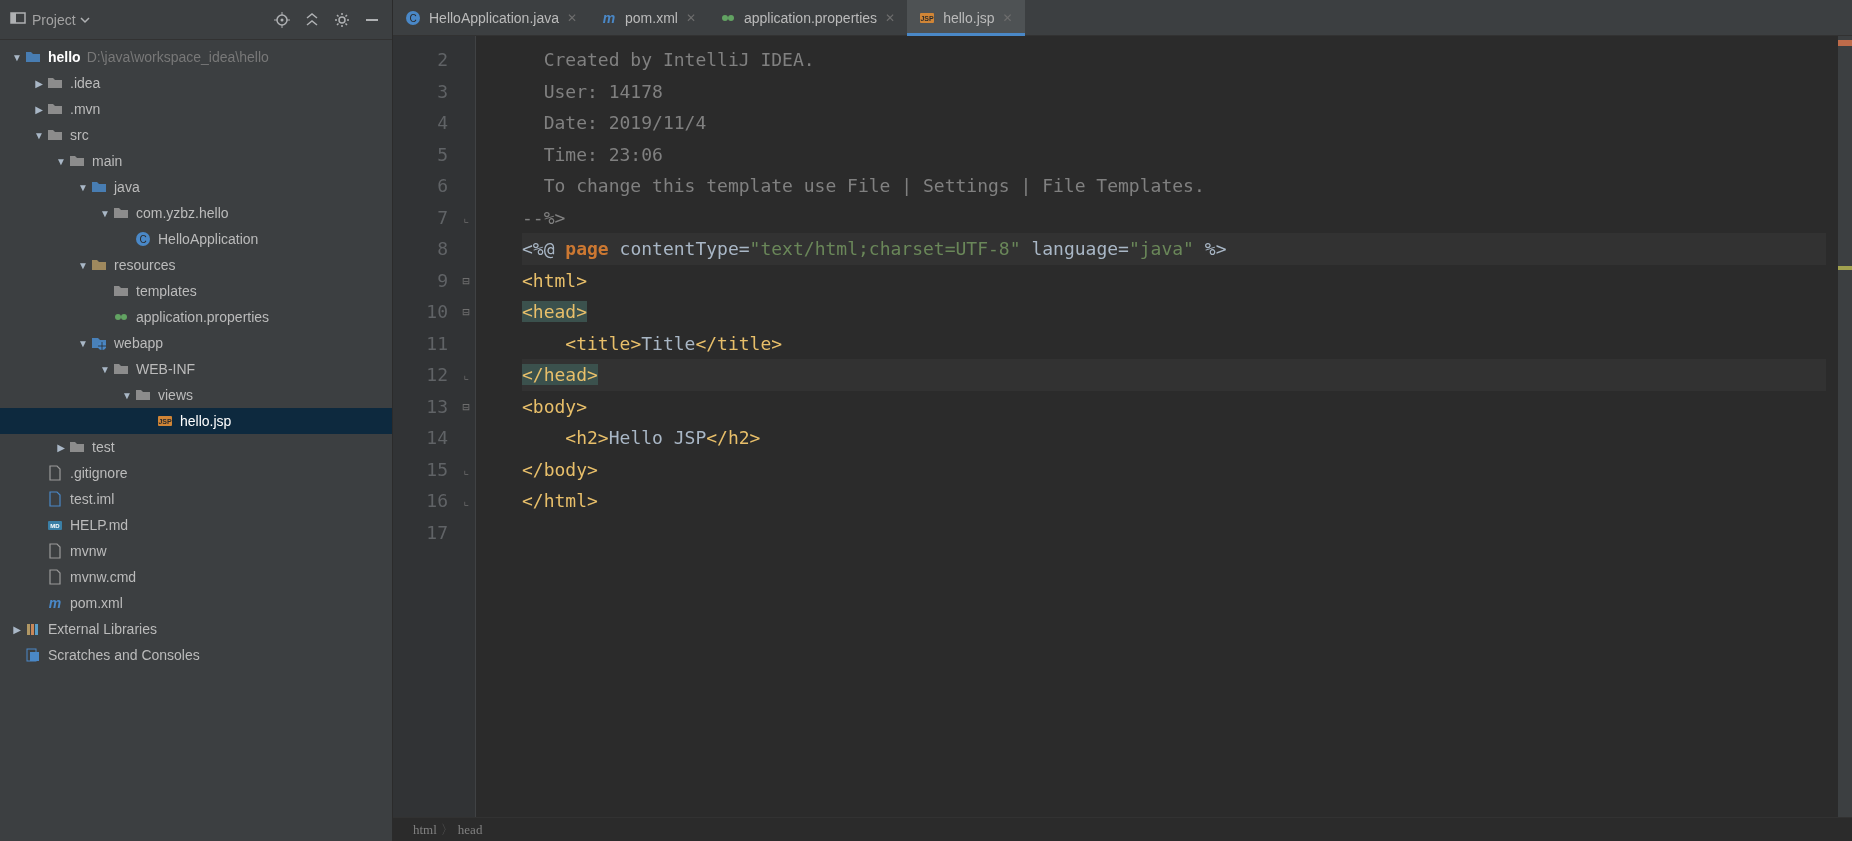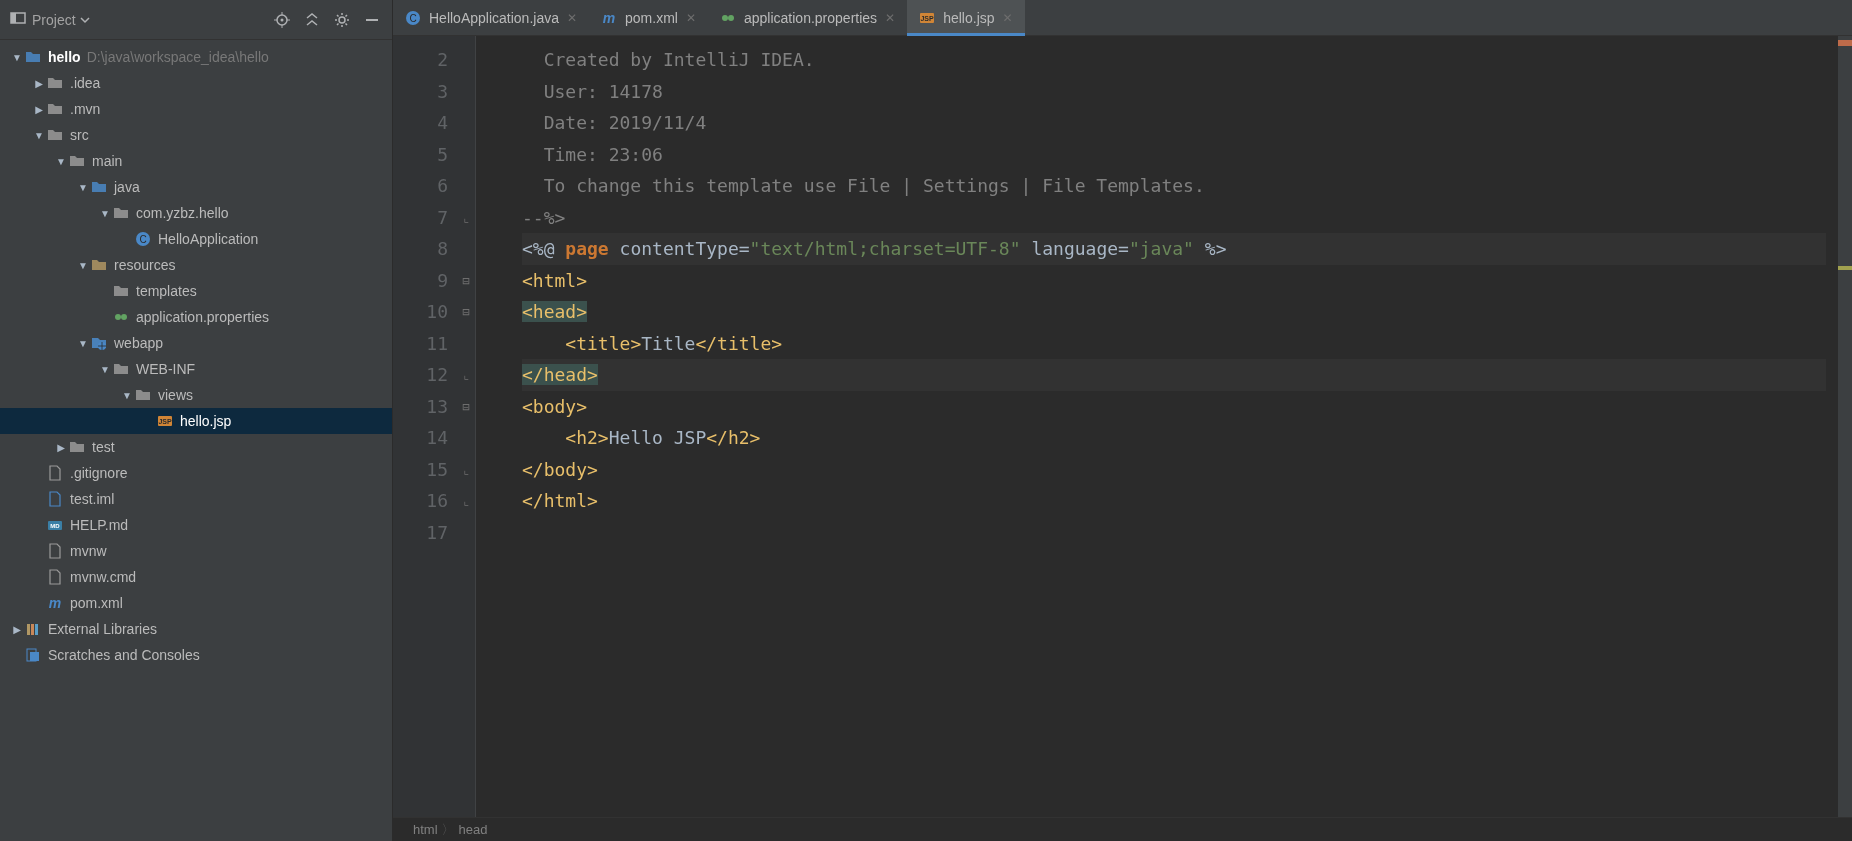--- a/index.html
+++ b/index.html
@@ -42,21 +42,21 @@
 .hl-line { background:#323232; }
 .tk-comment { color:#808080; }
 .tk-tag { color:#e8bf6a; }
 .tk-tag-hl { color:#e8bf6a; background:#3b514d; }
 .tk-attr { color:#a9b7c6; }
 .tk-str { color:#6a8759; }
 .tk-keyword { color:#cc7832; font-weight:bold; }
 .tk-punc { color:#a9b7c6; }
 .tk-text { color:#a9b7c6; }
 
-.breadcrumb { height:24px; background:#2b2b2b; border-top:1px solid #323232; display:flex; align-items:center; padding:0 20px; font-size:13px; color:#808080; gap:4px; }
+.breadcrumb { height:24px; background:#2b2b2b; border-top:1px solid #323232; display:flex; align-items:center; padding:0 20px; font-size:13px; color:#808080; gap:4px;font-family:Liberation Serif, serif; }
 .breadcrumb .sep { color:#555; }
 
 .scrollbar-v { width:14px; background:#3c3f41; display:flex; flex-direction:column; align-items:center; }
 .scrollbar-v .err { width:100%; height:6px; background:#be6b4a; margin-top:4px; }
 .scrollbar-v .warn { width:100%; height:4px; background:#a1a14f; margin-top:220px; }
 
 
 .svg { display:inline-block; }
 </style>
 </head>

